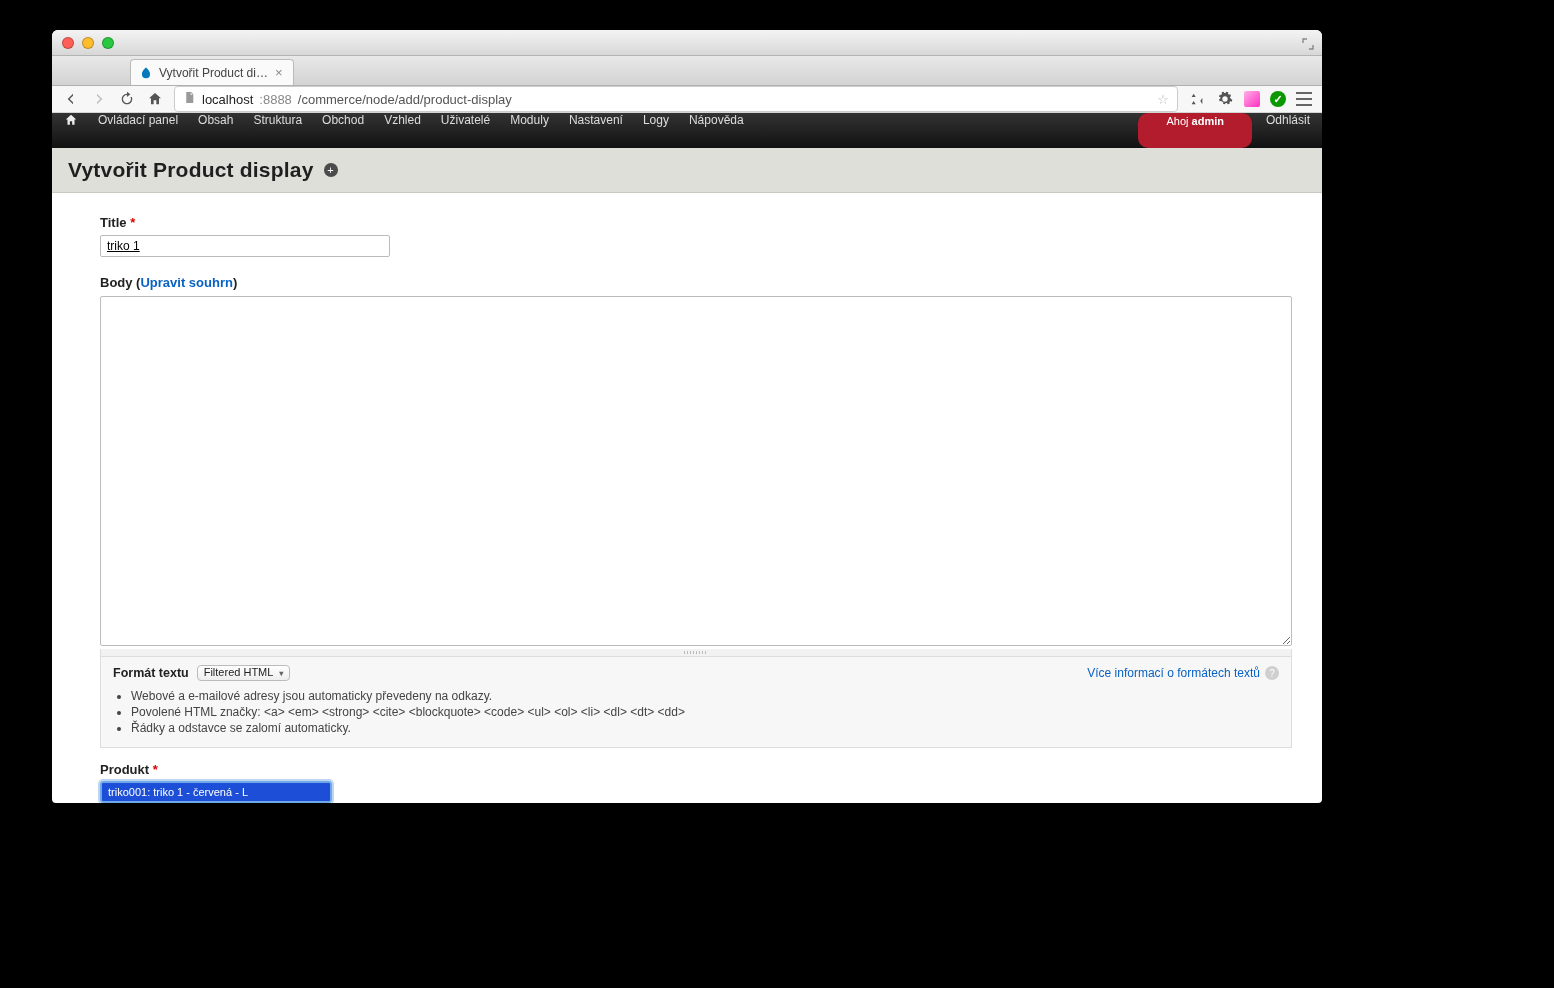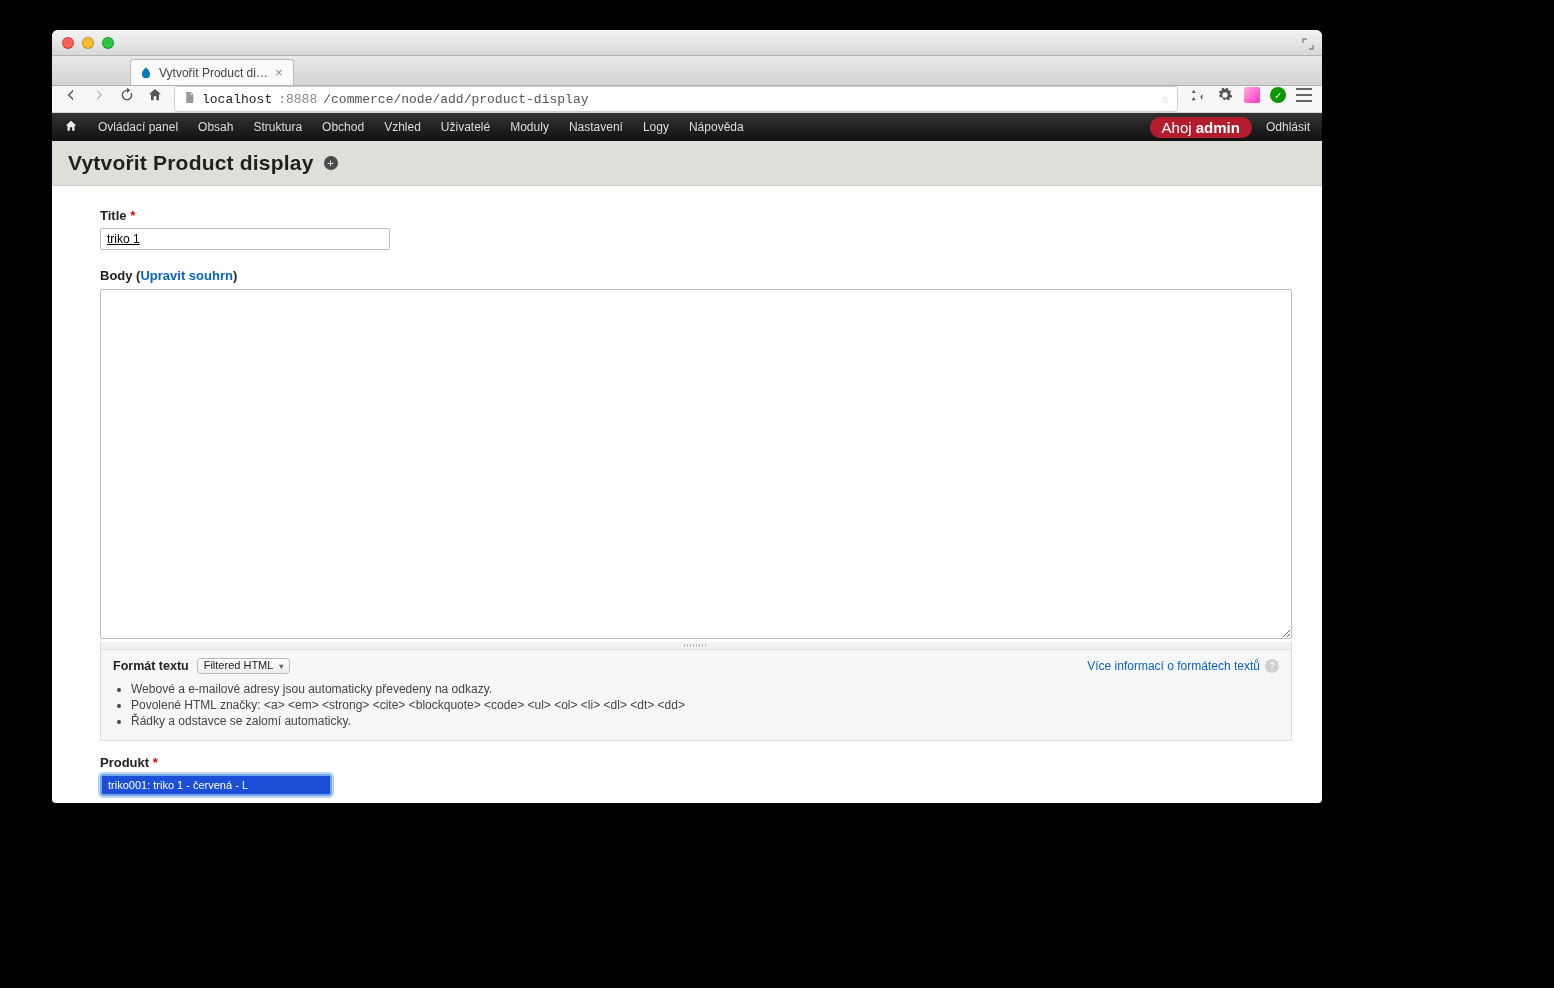--- a/index.html
+++ b/index.html
@@ -23,40 +23,40 @@
   .tabstrip { height: 30px; background: linear-gradient(#e8e8e8,#d3d3d3); display:flex; align-items:flex-end; padding-left:78px; border-bottom:1px solid #b0b0b0; }
   .tab {
     height: 26px; background:#fafafa; border:1px solid #bbb; border-bottom:none;
     border-radius:4px 4px 0 0; display:flex; align-items:center; padding:0 10px 0 8px;
     font-size:12px; color:#444; max-width:180px; gap:6px;
   }
   .tab .favicon { width:14px; height:14px; }
   .tab .tt { white-space:nowrap; overflow:hidden; text-overflow:ellipsis; max-width:110px; }
   .tab .x { color:#888; font-size:13px; line-height:1; cursor:pointer; }
   
-  .urlbar { height:27px; display:flex; align-items:flex-start; padding:0 10px; gap:10px; border-bottom:1px solid #d5d5d5; background:#f7f7f7;font-family:Liberation Mono, monospace; }
+  .urlbar { height:27px; display:flex; align-items:center; padding:0 10px; gap:10px; border-bottom:1px solid #d5d5d5; background:#f7f7f7; }
   .navbtn { width:18px; height:18px; display:flex; align-items:center; justify-content:center; color:#555; }
   .navbtn.dis { color:#bdbdbd; }
   .navbtn svg { width:16px; height:16px; fill:currentColor; }
   .omni { flex:1; height:26px; background:#fff; border:1px solid #ccc; border-radius:4px; display:flex; align-items:center; padding:0 8px; font-size:13px; color:#222; gap:6px; }
   .omni .pageicon svg { width:13px; height:13px; fill:#999; }
   .host1 { color:#222; } .host2 { color:#888; } .pathp { color:#555; }
   .omni .star { margin-left:auto; color:#bbb; }
   .rightbtns { display:flex; gap:10px; align-items:center; }
   .sqpink { width:16px; height:16px; background:linear-gradient(135deg,#ffb0e8,#ff2fbf); border-radius:2px; }
   .circgreen { width:16px; height:16px; border-radius:50%; background:#0b9700; display:flex; align-items:center; justify-content:center; color:#fff; font-size:11px; font-weight:bold; }
   .burger { width:16px; height:14px; display:flex; flex-direction:column; justify-content:space-between; }
   .burger span { height:2px; background:#666; }
   
-  .admintb { height:28px; background:linear-gradient(#333,#111); color:#ccc; display:flex; align-items:center; padding:0 12px; font-size:12px; }
+  .admintb { height:35px; background:linear-gradient(#333,#111); color:#ccc; display:flex; padding:0 12px; font-size:12px; }
   .admintb .home svg { width:14px; height:14px; fill:#eee; }
   .admintb ul { list-style:none; display:flex; gap:0; margin-left:10px; }
   .admintb li { padding:0 10px; color:#ddd; cursor:pointer; }
   .admintb .spacer { flex:1; }
-  .greet { background:#b21c2d; color:#fff; border-radius:10px; padding:2px 12px; font-size:15px; margin-right:14px; }
+  .greet { background:#b21c2d; color:#fff; border-radius:10px; padding:2px 28px; font-size:11px; margin-right:14px; }
   .greet b { font-weight:bold; }
   .logout { color:#ddd; cursor:pointer; }
   
   .pghdr { background:#dedfd8; border-bottom:1px solid #c9cac2; padding:10px 16px; display:flex; align-items:center; gap:10px; }
   .pghdr h1 { font-size:21px; color:#1f1f1f; font-weight:600; letter-spacing:.2px; }
   .plusc { width:14px; height:14px; border-radius:50%; background:#4b4b4b; color:#fff; font-size:11px; display:flex; align-items:center; justify-content:center; }
   
   .content { flex:1; overflow:auto; padding:22px 30px 10px 48px; font-size:13px; color:#222; }
   .fld { margin-bottom:18px; }
   .fld label { font-weight:bold; font-size:13px; }

